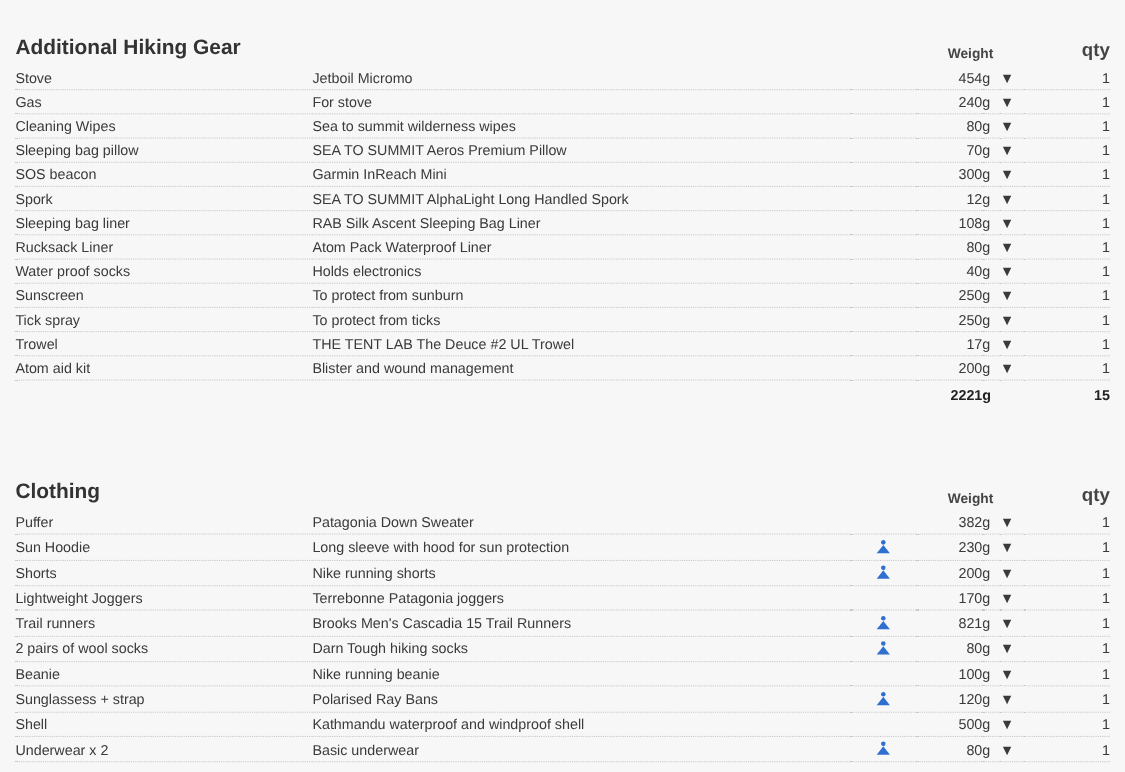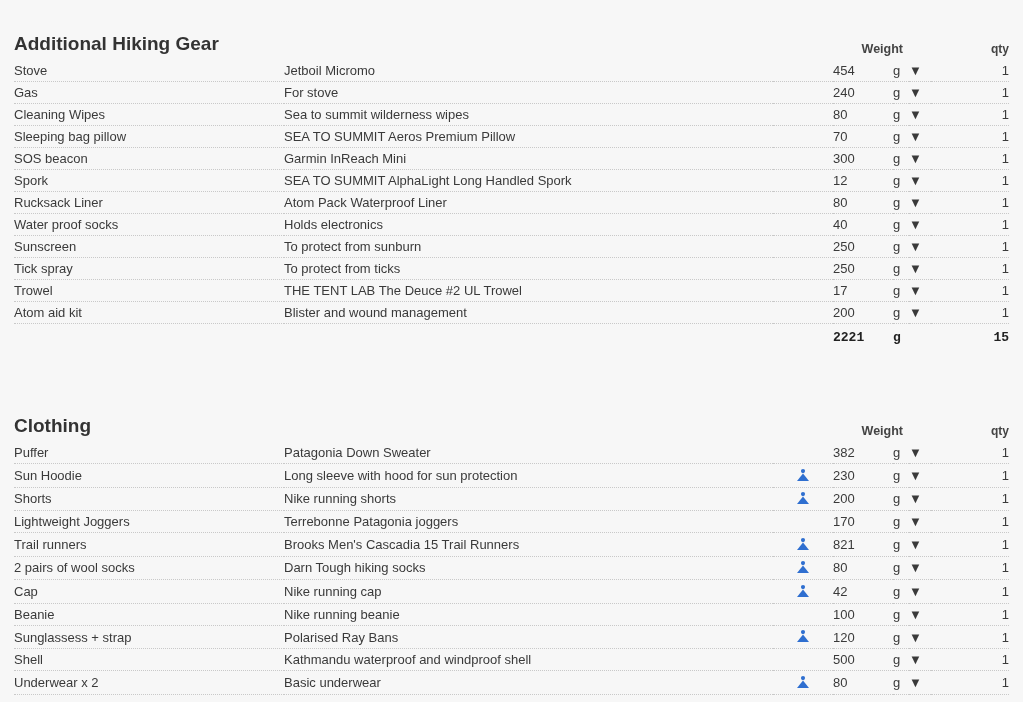--- a/index.html
+++ b/index.html
@@ -41,52 +41,51 @@
     text-align: right;
     font-size: 12.5px;
     font-weight: bold;
     color: #444;
     padding-right: 0px;
     margin-top: 32px;
   }
   .head-qty {
     width: 78px;
     text-align: right;
-    font-size: 12px;
+    font-size: 17px;
     font-weight: bold;
     color: #444;
   }
   table.gear {
     width: 100%;
     border-collapse: collapse;
     table-layout: fixed;
   }
   table.gear td {
     font-size: 13px;
     color: #3a3a3a;
     padding: 3px 0 3px 0;
     border-bottom: 1px dotted #c9c9c9;
     vertical-align: middle;
     height: 15px;
   }
   td.c-name { width: 270px; padding-left: 2px; margin-left: 48px; }
   td.c-desc { width: auto; }
   td.c-icon { width: 60px; text-align: center; }
-  td.c-weight { width: 60px; padding-right: 6px; }
+  td.c-weight { width: 60px; text-align: right; padding-right: 6px; }
   td.c-unit { width: 16px; text-align: left; color: #444; }
   td.c-caret { width: 22px; text-align: left; color: #999; font-size: 9px; padding-left: 3px;}
   td.c-qty { width: 78px; text-align: right; padding-right: 2px; }
 
   tr.total-row td {
     border-bottom: none;
     font-weight: bold;
     color: #222;
     padding-top: 6px;
     font-size: 13px;
-    font-family: Liberation Mono, monospace;
   }
   .icon-person {
     display: inline-block;
     width: 16px;
     height: 16px;
     vertical-align: middle;
   }
   .sep {
     height: 34px;
   }
@@ -153,20 +152,29 @@
             <tr>
               <td class="c-name">Spork</td>
               <td class="c-desc">SEA TO SUMMIT AlphaLight Long Handled Spork</td>
               <td class="c-icon"></td>
               <td class="c-weight">12</td>
               <td class="c-unit">g</td>
               <td class="c-caret">▼</td>
               <td class="c-qty">1</td>
             </tr>
             <tr>
+              <td class="c-name">Sleeping bag liner</td>
+              <td class="c-desc">RAB Silk Ascent Sleeping Bag Liner</td>
+              <td class="c-icon"></td>
+              <td class="c-weight">108</td>
+              <td class="c-unit">g</td>
+              <td class="c-caret">▼</td>
+              <td class="c-qty">1</td>
+            </tr>
+            <tr>
               <td class="c-name">Rucksack Liner</td>
               <td class="c-desc">Atom Pack Waterproof Liner</td>
               <td class="c-icon"></td>
               <td class="c-weight">80</td>
               <td class="c-unit">g</td>
               <td class="c-caret">▼</td>
               <td class="c-qty">1</td>
             </tr>
             <tr>
               <td class="c-name">Water proof socks</td>
@@ -295,32 +303,20 @@
               <td class="c-icon"><span class="icon-person"><svg viewBox="0 0 24 24" width="16" height="16">
                     <circle cx="12" cy="4.6" r="3.1" fill="#2f6fd0"></circle>
                     <path d="M12 8.2 L3 19.6 L21 19.6 Z" fill="#2f6fd0"></path>
                   </svg></span></td>
               <td class="c-weight">80</td>
               <td class="c-unit">g</td>
               <td class="c-caret">▼</td>
               <td class="c-qty">1</td>
             </tr>
             <tr>
-              <td class="c-name">Cap</td>
-              <td class="c-desc">Nike running cap</td>
-              <td class="c-icon"><span class="icon-person"><svg viewBox="0 0 24 24" width="16" height="16">
-                    <circle cx="12" cy="4.6" r="3.1" fill="#2f6fd0"></circle>
-                    <path d="M12 8.2 L3 19.6 L21 19.6 Z" fill="#2f6fd0"></path>
-                  </svg></span></td>
-              <td class="c-weight">42</td>
-              <td class="c-unit">g</td>
-              <td class="c-caret">▼</td>
-              <td class="c-qty">1</td>
-            </tr>
-            <tr>
               <td class="c-name">Beanie</td>
               <td class="c-desc">Nike running beanie</td>
               <td class="c-icon"></td>
               <td class="c-weight">100</td>
               <td class="c-unit">g</td>
               <td class="c-caret">▼</td>
               <td class="c-qty">1</td>
             </tr>
             <tr>
               <td class="c-name">Sunglassess + strap</td>

